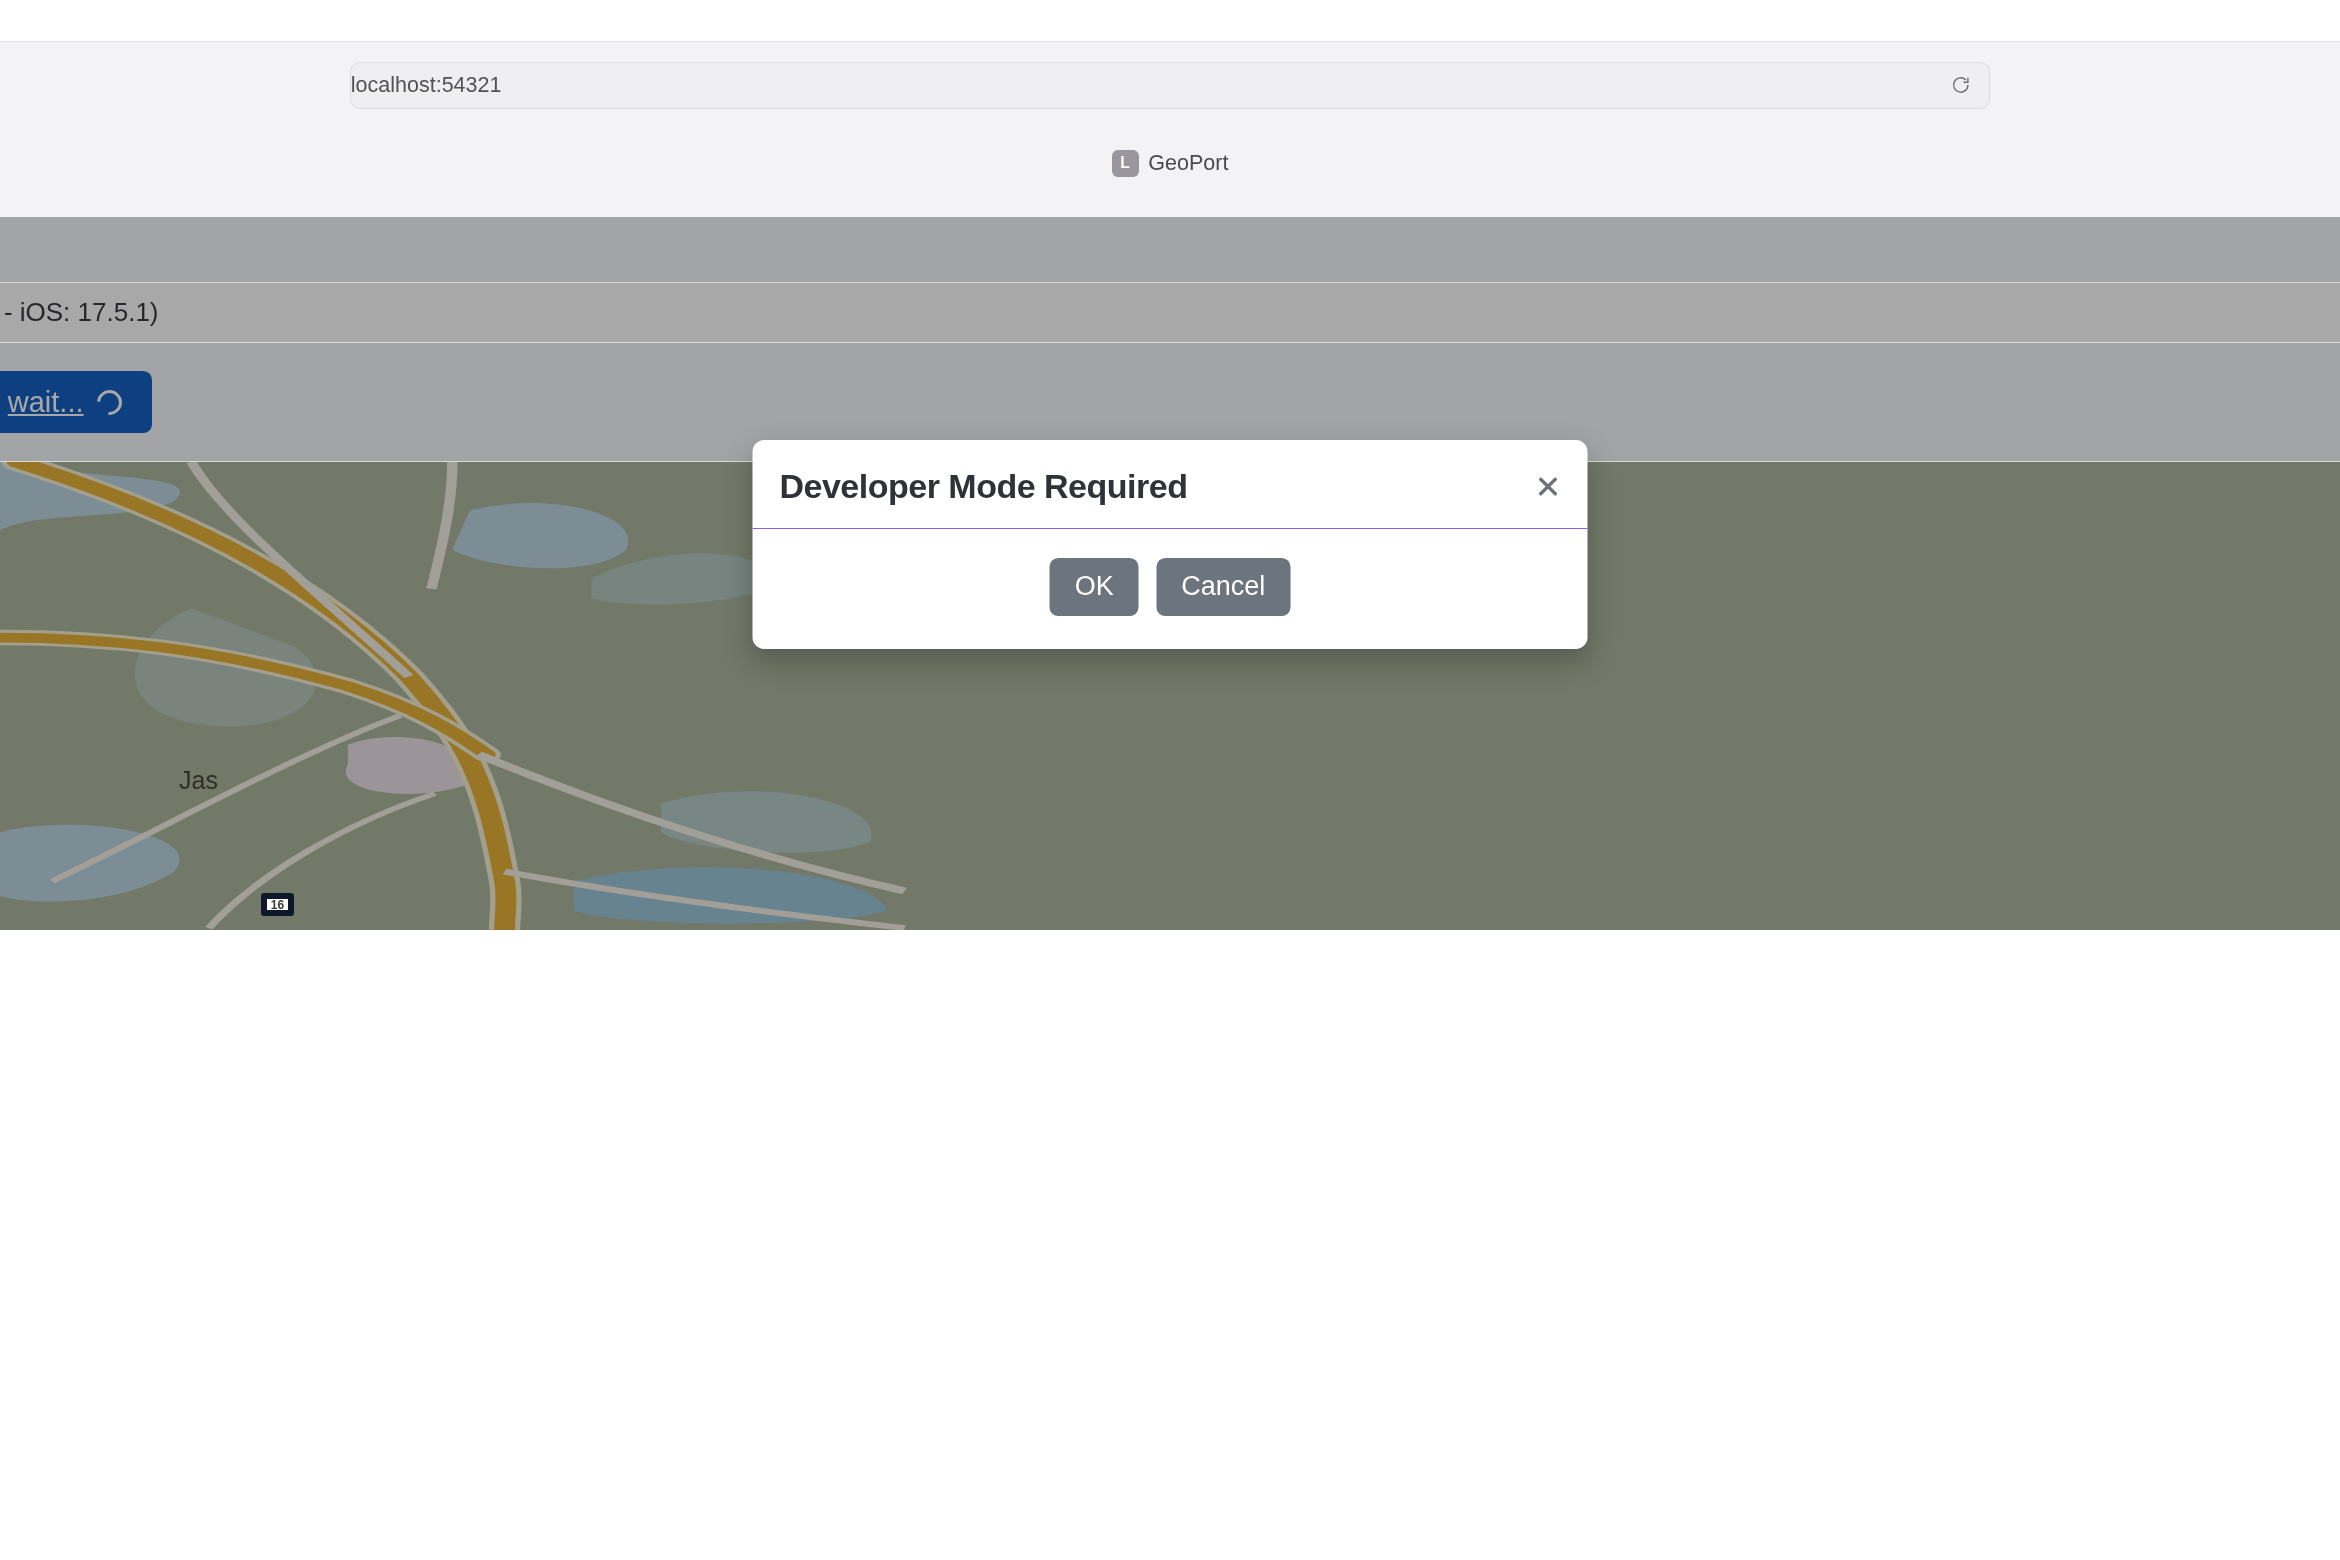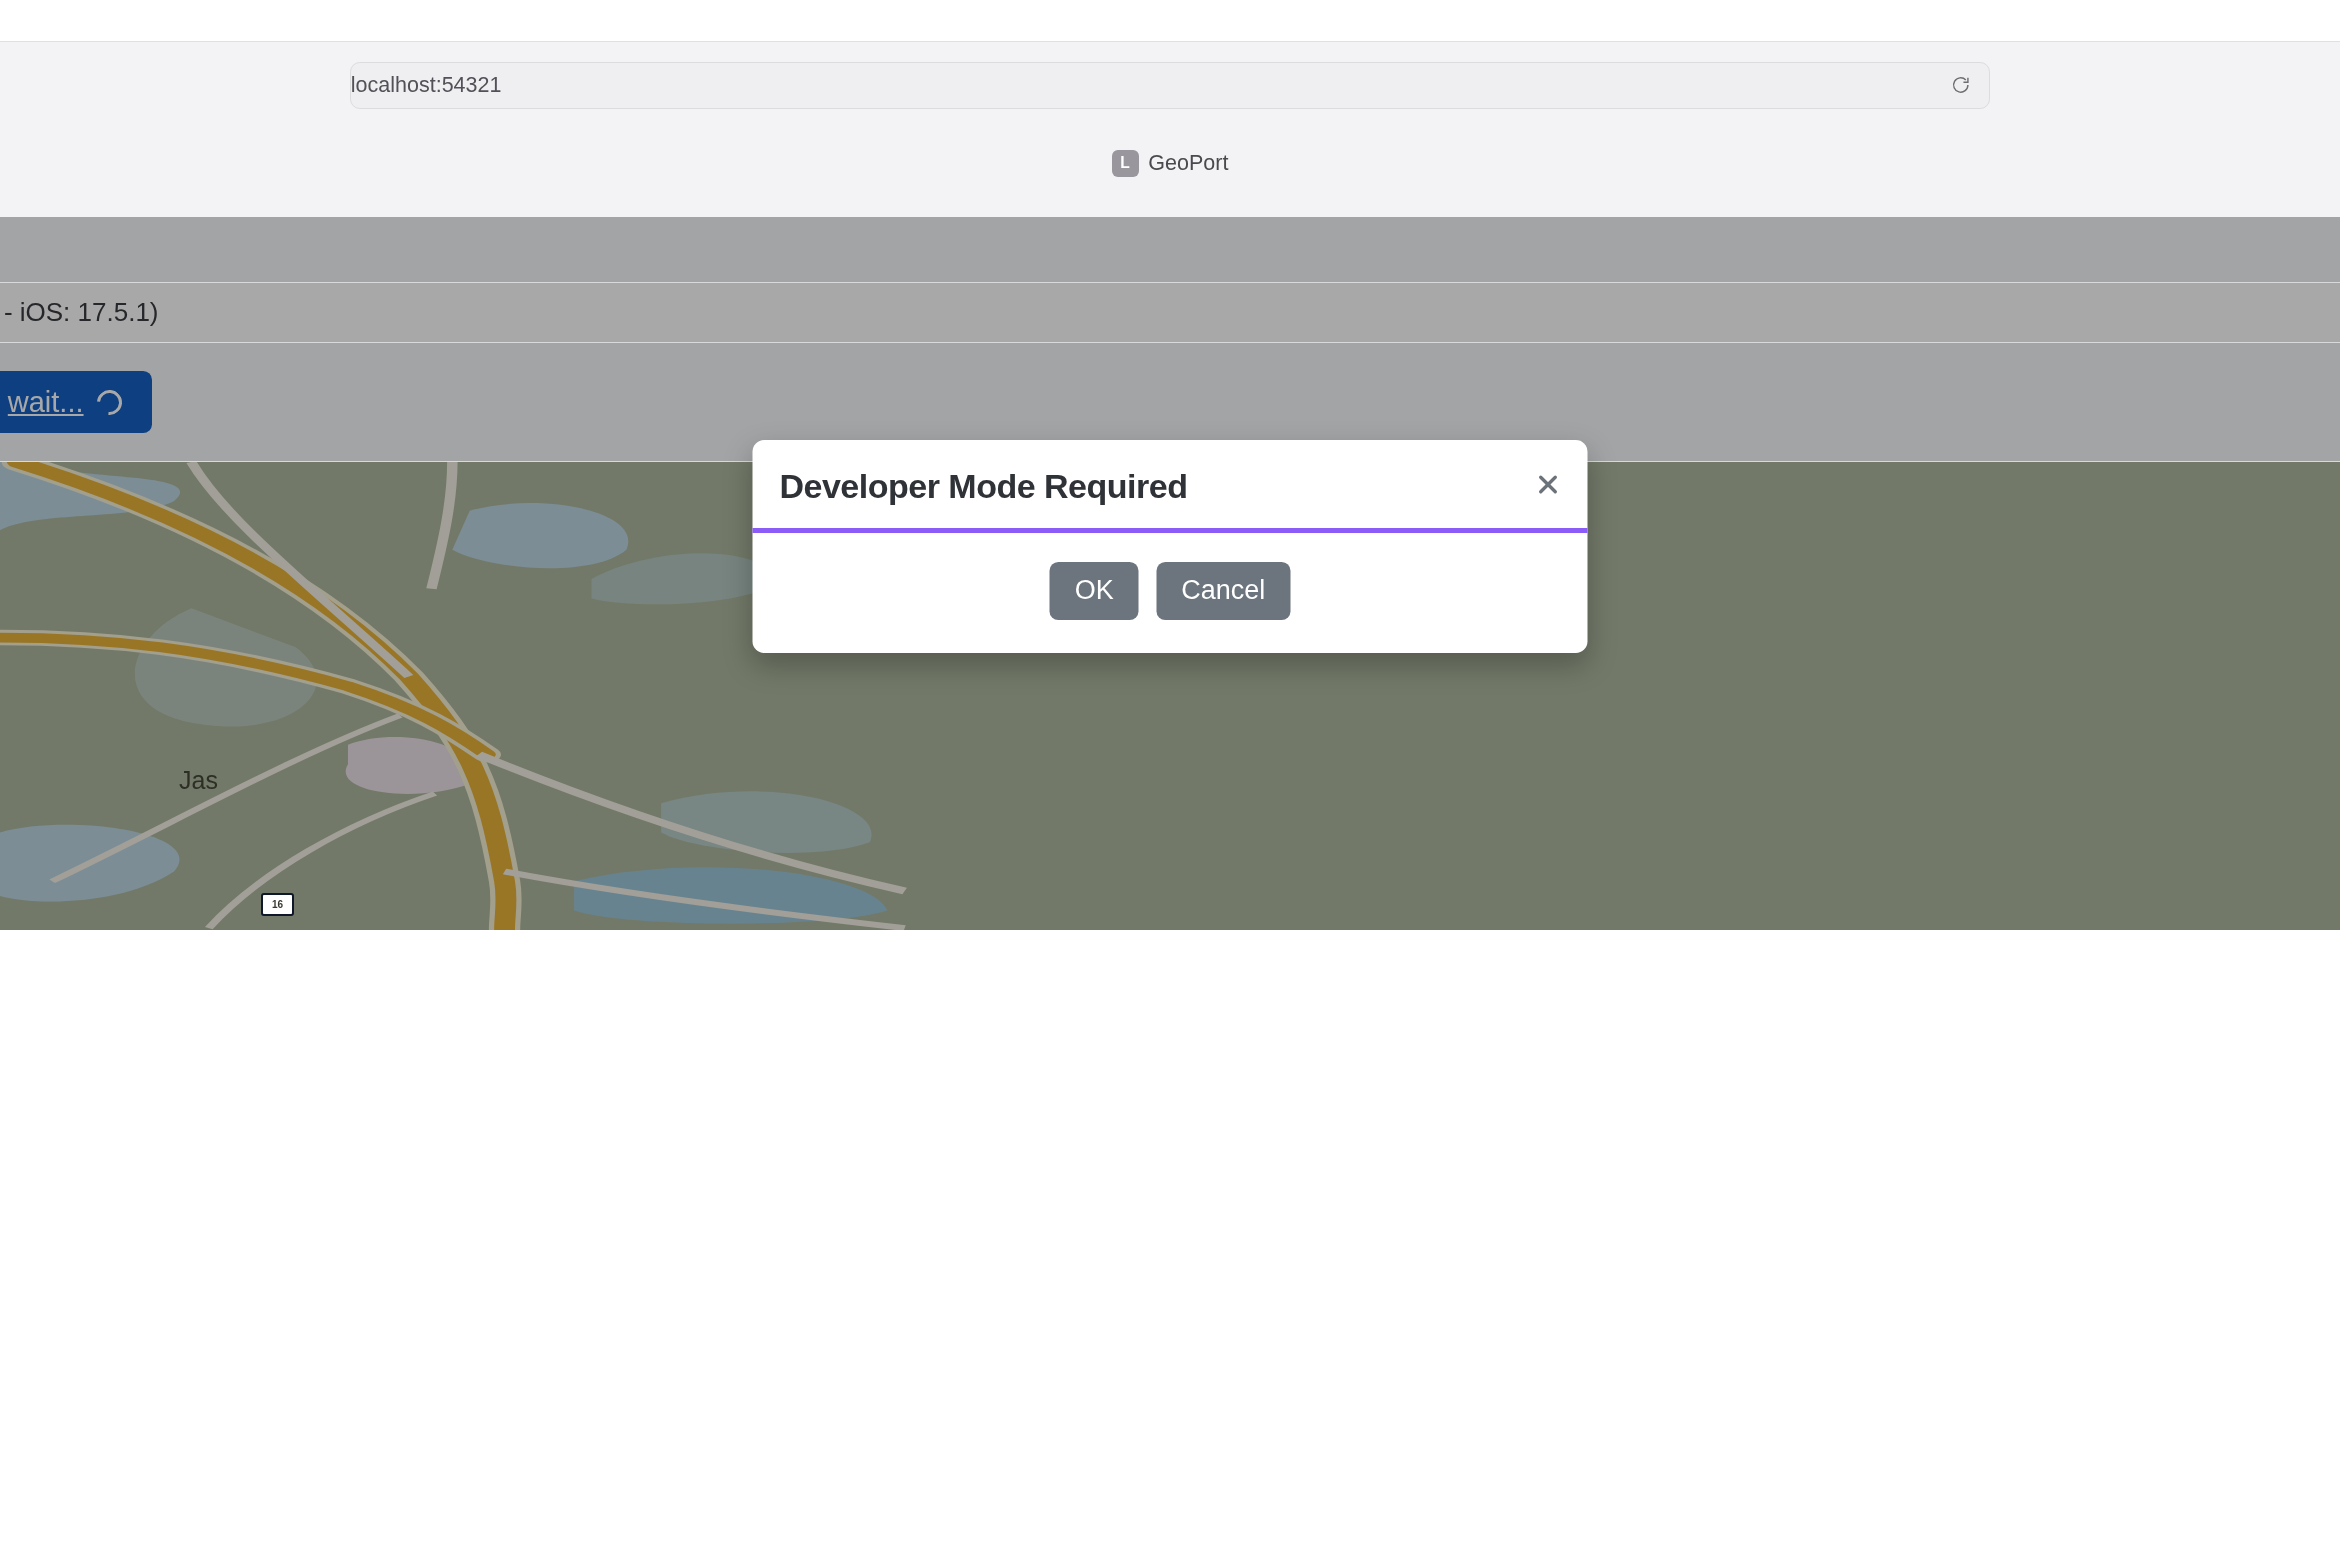--- a/index.html
+++ b/index.html
@@ -151,24 +151,24 @@
     transform: translateX(-50%);
     width: 835px;
     background:#fff;
     border-radius: 11.7px;
     box-shadow: 0 11.7px 29px rgba(0,0,0,0.25);
     z-index: 30;
     color: #2f3337;
   }
   .modal-header {
     padding: 27px 27px 21.5px 27px;
-    border-bottom: 5px solid #8b5cf6;
+    border-bottom: 1px solid #8b5cf6;
     display:flex;
     justify-content:space-between;
-    align-items:flex-start;
+    align-items:center;
   }
   .modal-title {
     font-size: 34px;
     font-weight: 700;
     letter-spacing:-0.5px;
   }
   .modal-close {
     font-size: 31px;
     color:#6c7279;
     background:transparent;border:none;
@@ -199,26 +199,26 @@
     border-radius: 8.8px;
     cursor:pointer;
   }
   .route-shield {
     position:absolute;
     left: 261px;
     top: 431px;
     width: 33px;
     height: 23.4px;
     background:#fff;
-    border:2px solid #0f172a;
+    border:6px solid #0f172a;
     border-radius: 2.9px;
     display:flex;
     align-items:center;
     justify-content:center;
-    font-size:10px;
+    font-size:12px;
     font-weight:600;
     color:#3a3a32;
     z-index:5;
   }
   .city-label {
     position:absolute;
     left: 179px;
     top: 304px;
     font-size: 25px;
     color:#2d2f27;

